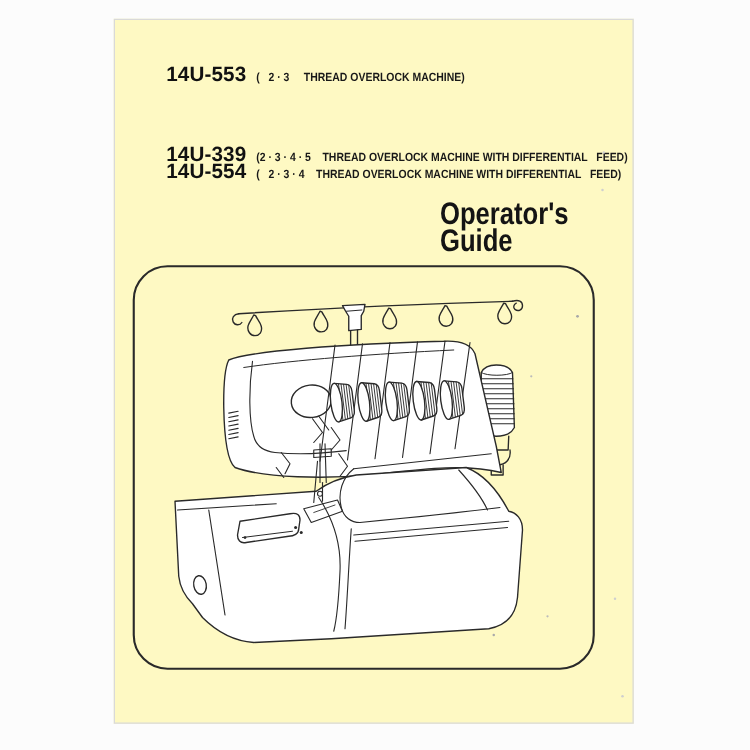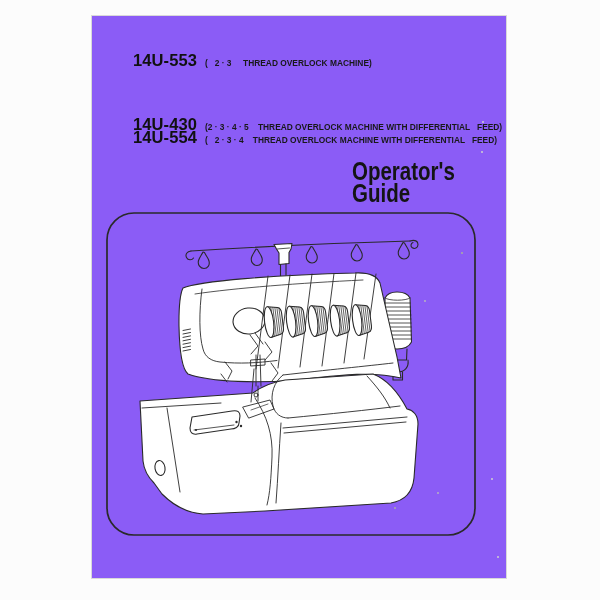--- a/index.html
+++ b/index.html
@@ -1,18 +1,18 @@
 <!DOCTYPE html>
 <html><head>
 <meta charset="utf-8">
 <style>
   html,body{margin:0;padding:0;width:600px;height:600px;background:#fcfcfc;overflow:hidden;
     font-family:"Liberation Sans", sans-serif;}
   .stage{position:relative;width:600px;height:600px;}
-  .page{position:absolute;left:91px;top:15px;width:416px;height:564px;background:#8b5cf6;
+  .page{position:absolute;left:91px;top:15px;width:416px;height:564px;background:#fef9c3;
     border:1px solid #d9d9d9;box-sizing:border-box;}
   .model-list{position:absolute;left:41px;top:33px;}
   .model-row{position:absolute;left:0;white-space:nowrap;height:22px;line-height:22px;}
   .model-row.r0{top:0;} .model-row.r1{top:32px;margin-top:45px;} .model-row.r2{top:64px;}
   .model-code{display:inline-block;width:64px;font-size:16.5px;font-weight:700;color:#111;
     letter-spacing:0.1px;}
   .model-desc{display:inline-block;margin-left:8px;font-size:9.5px;font-weight:700;color:#181818;
     white-space:pre;transform:scaleX(.88);transform-origin:left center;letter-spacing:0;}
   .cover-title{position:absolute;left:260px;top:144px;font-size:25px;font-weight:700;color:#141414;
     line-height:22px;transform:scaleX(.82);transform-origin:left top;letter-spacing:0;}
@@ -28,21 +28,21 @@
   <div class="page">
 
     <div class="model-list">
       <div class="model-row r0">
         <span class="model-code">14U-553</span><span class="model-desc">(   2 · 3     THREAD OVERLOCK MACHINE)</span>
       </div>
       <div class="model-row r1">
         <span class="model-code">14U-554</span><span class="model-desc">(   2 · 3 · 4    THREAD OVERLOCK MACHINE WITH DIFFERENTIAL   FEED)</span>
       </div>
       <div class="model-row r2">
-        <span class="model-code">14U-430</span><span class="model-desc">(2 · 3 · 4 · 5    THREAD OVERLOCK MACHINE WITH DIFFERENTIAL   FEED)</span>
+        <span class="model-code">14U-339</span><span class="model-desc">(2 · 3 · 4 · 5    THREAD OVERLOCK MACHINE WITH DIFFERENTIAL   FEED)</span>
       </div>
     </div>
 
     <div class="cover-title">
       <div>Operator's</div>
       <div>Guide</div>
     </div>
 
     <svg class="illustration" width="374" height="330" viewBox="0 0 374 330">
       <defs>

